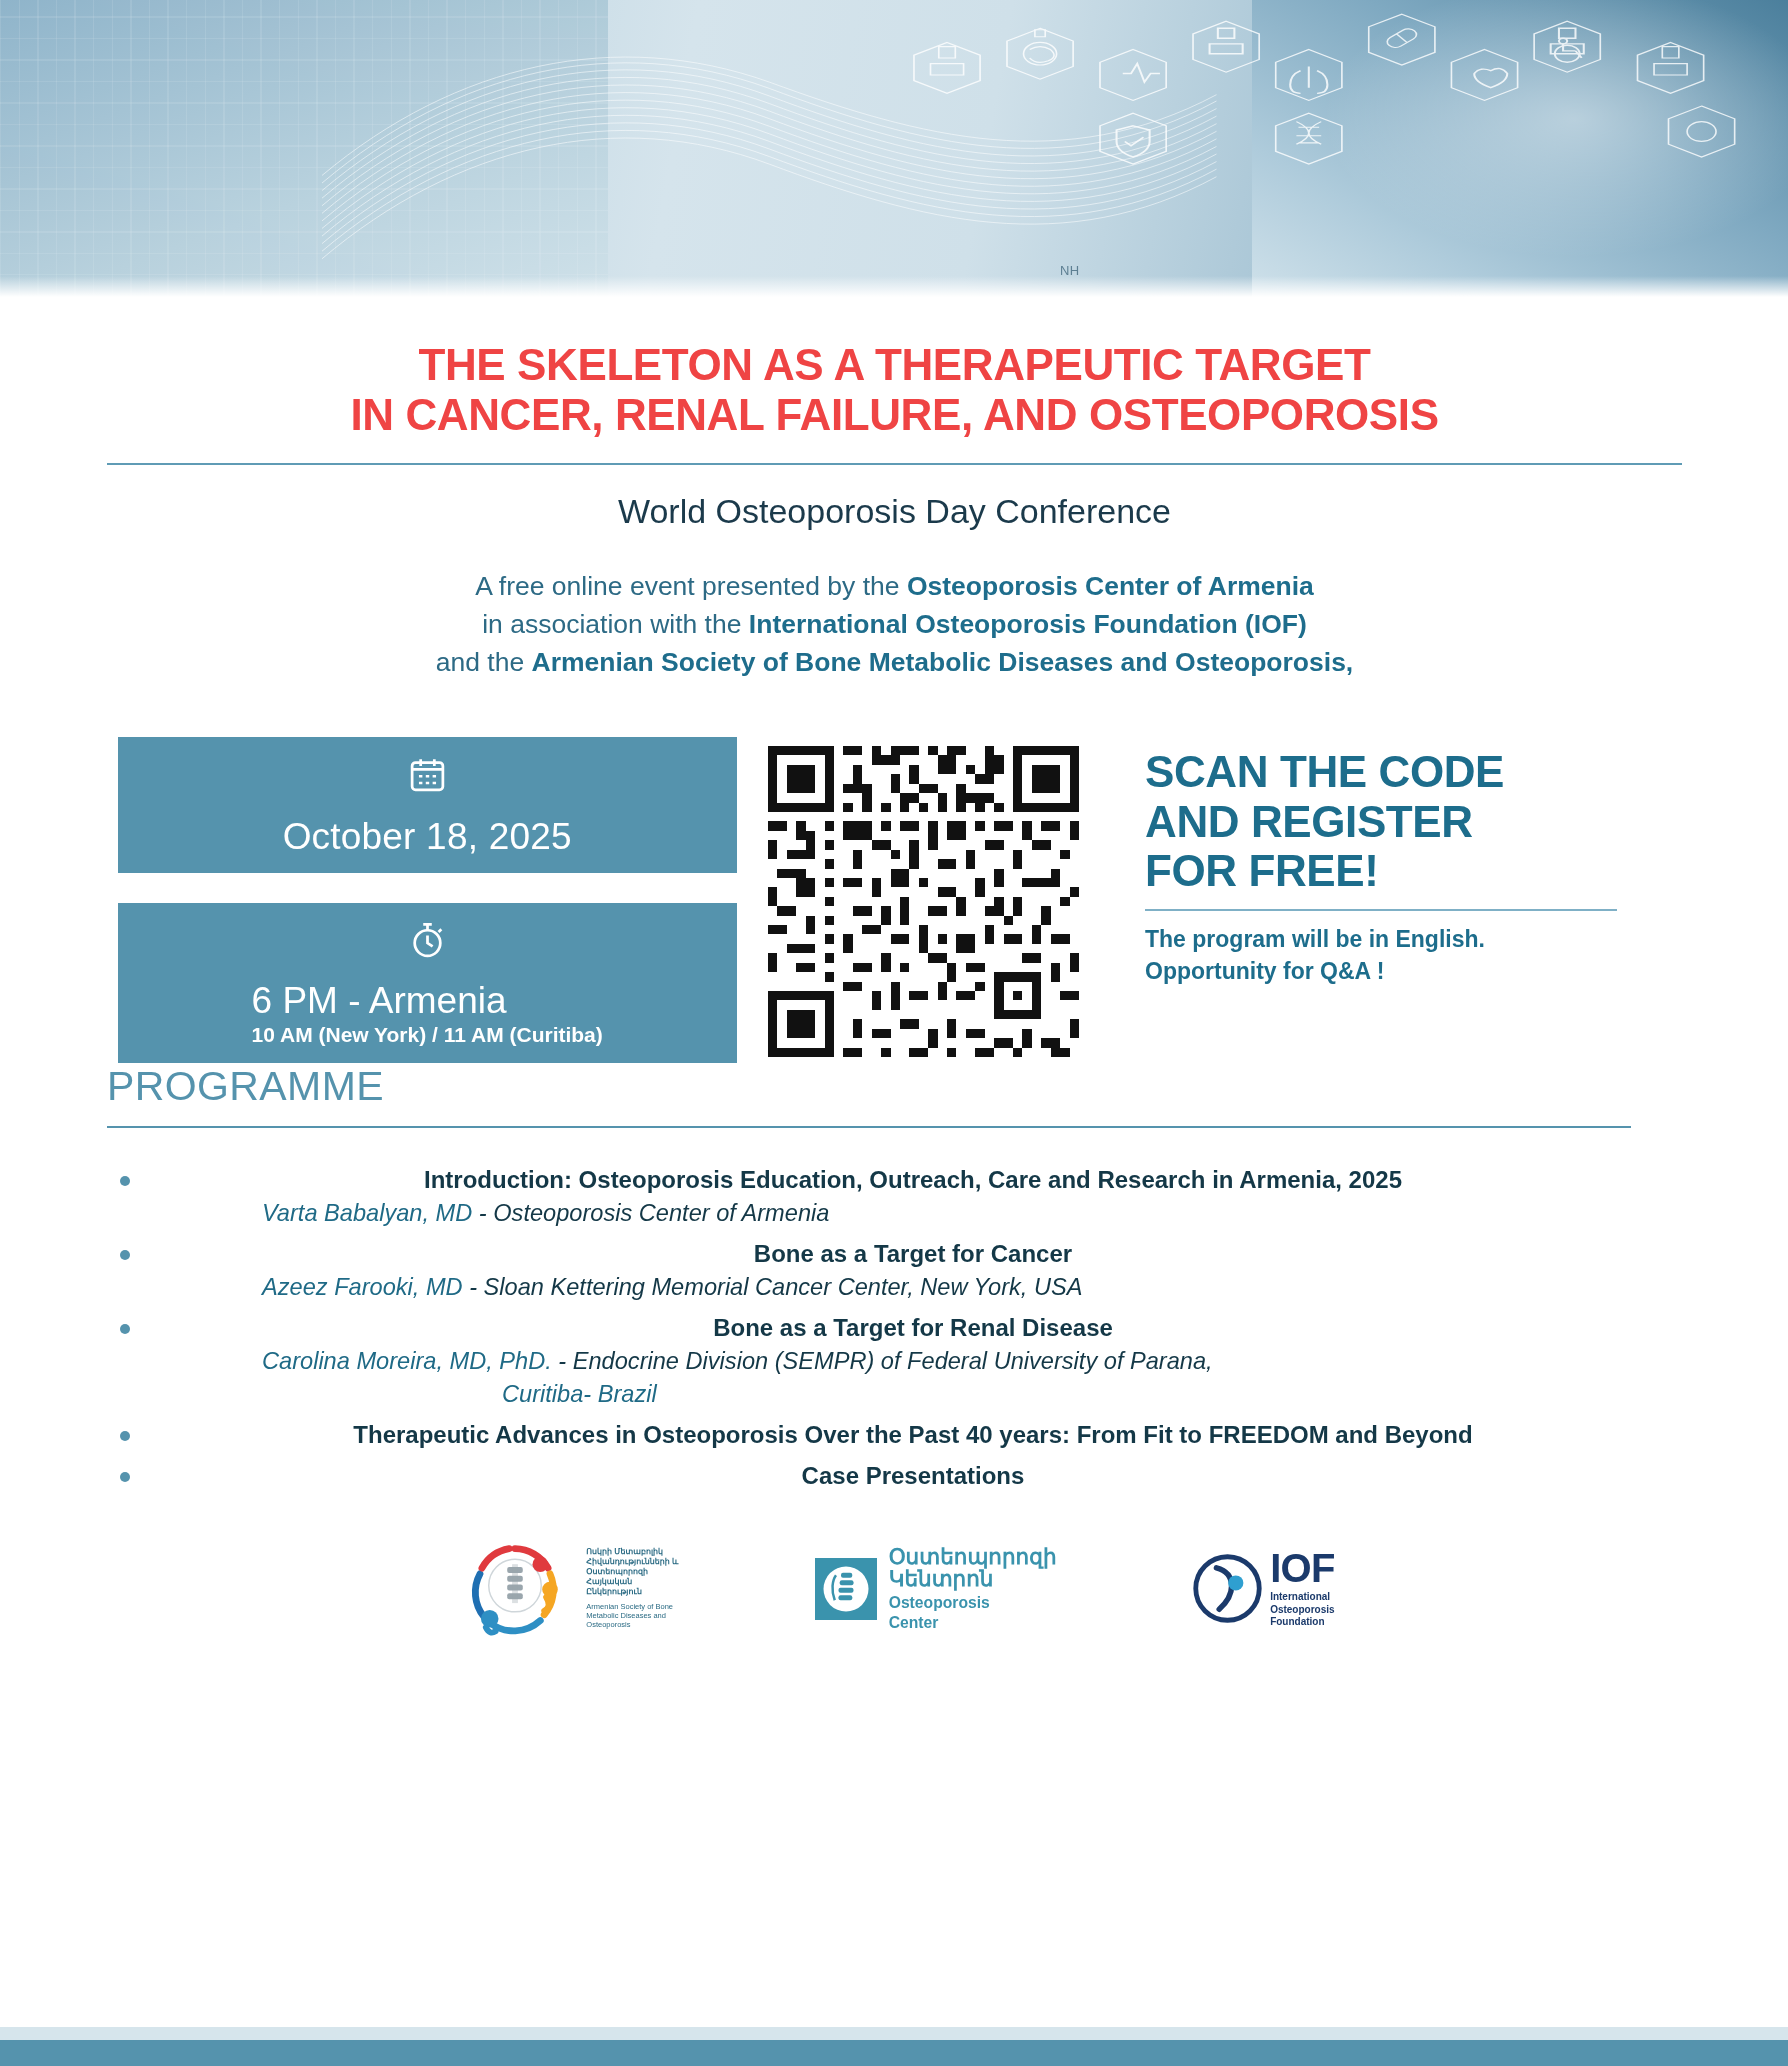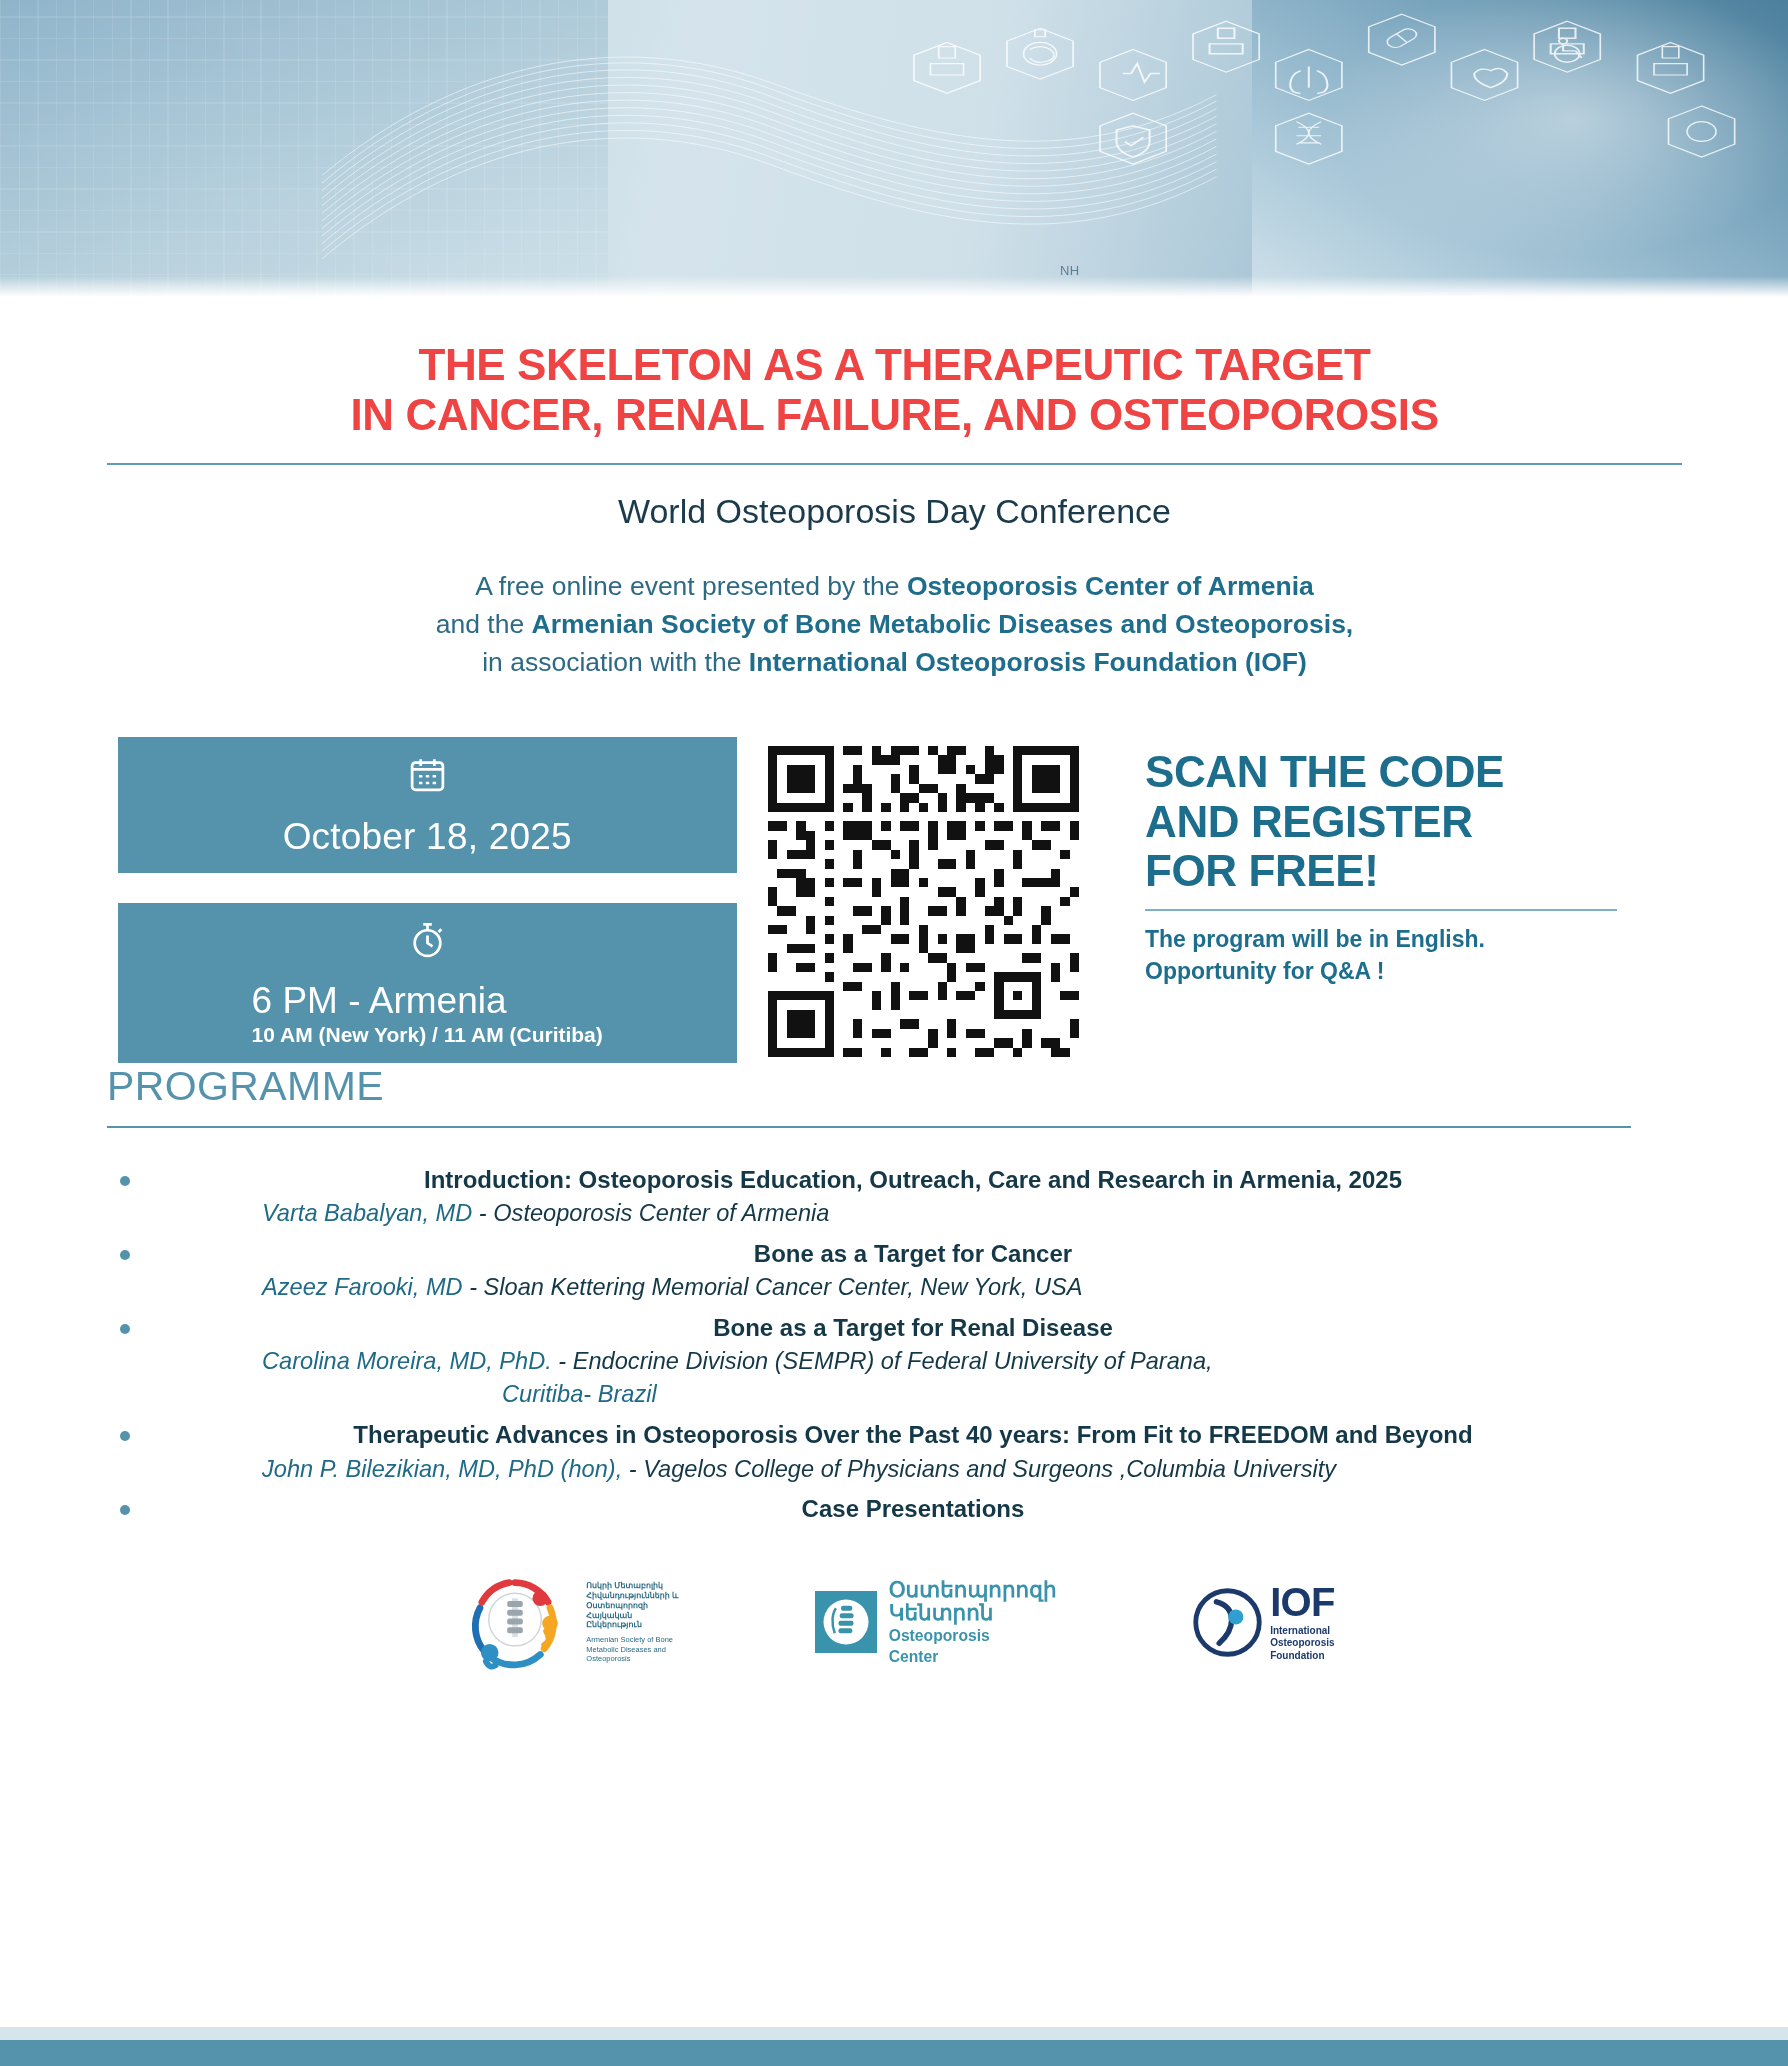--- a/index.html
+++ b/index.html
@@ -269,24 +269,24 @@
     </div>
     <div class="title-rule"></div>
     <div class="subtitle">World Osteoporosis Day Conference</div>
   </div>
 
   <div class="intro">
     <div>
       <span>A free online event presented by the </span><b>Osteoporosis Center of Armenia</b>
     </div>
     <div>
+      <span>in association with the </span><b>International Osteoporosis Foundation (IOF)</b>
+    </div>
+    <div>
       <span>and the </span><b>Armenian Society of Bone Metabolic Diseases and Osteoporosis,</b>
-    </div>
-    <div>
-      <span>in association with the </span><b>International Osteoporosis Foundation (IOF)</b>
     </div>
   </div>
 
   <div class="inforow">
 
     <div class="chips">
       <div class="chip">
         <span class="chip-icon">
           <svg width="41" height="41" viewBox="0 0 24 24" fill="none" stroke="#ffffff" stroke-width="1.6">
             <rect x="3" y="5" width="18" height="16" rx="2"></rect>
@@ -540,24 +540,20 @@
       <div class="prog-speaker">
         <span>Carolina Moreira, MD, PhD.</span>
         <span class="aff">-  Endocrine Division (SEMPR) of Federal University of Parana,</span>
       </div>
       <div class="prog-speaker center2">Curitiba- Brazil</div>
     </div>
 
     <div class="prog-item">
       <span class="bullet"></span>
       <div class="prog-head">Therapeutic Advances in Osteoporosis Over the Past 40 years: From Fit to FREEDOM and Beyond</div>
-      <div class="prog-speaker">
-        <span>John P. Bilezikian, MD, PhD (hon),</span>
-        <span class="aff">- Vagelos College of Physicians and Surgeons ,Columbia University</span>
-      </div>
     </div>
 
     <div class="prog-item">
       <span class="bullet"></span>
       <div class="prog-head">Case Presentations</div>
     </div>
   </div>
 
   <div class="logos">
 

